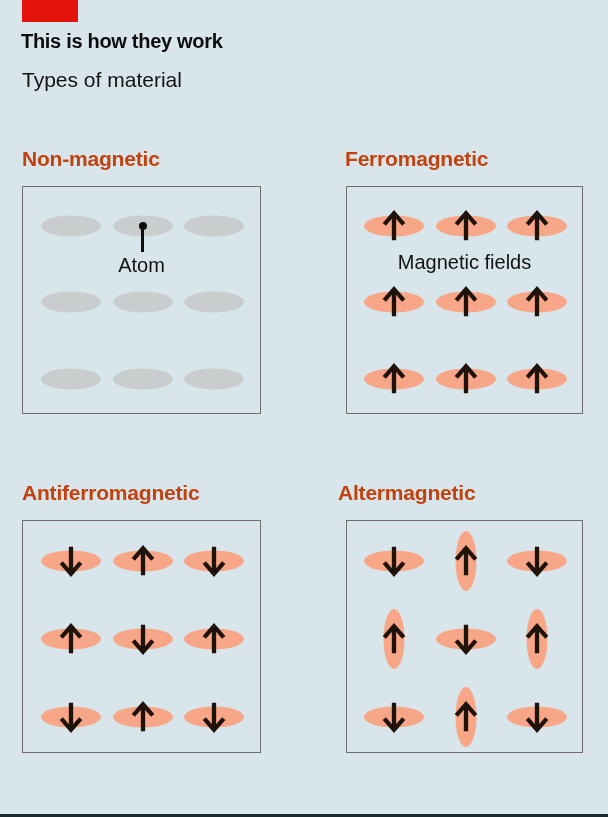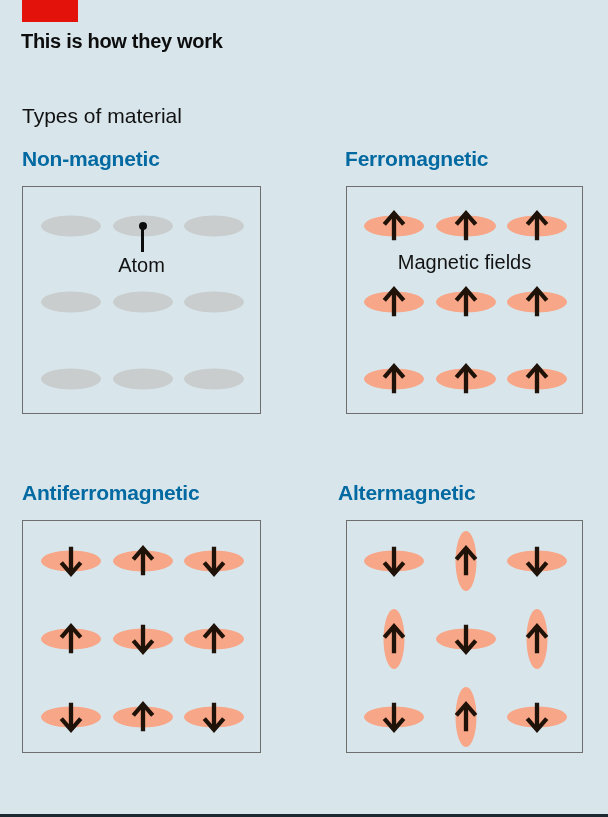--- a/index.html
+++ b/index.html
@@ -4,22 +4,22 @@
 <style>
   html,body{margin:0;padding:0;}
   .page{
     position:relative;width:608px;height:817px;
     background:#d8e6ec;overflow:hidden;
     font-family:"Liberation Sans",sans-serif;
     -webkit-font-smoothing:antialiased;
   }
   .red-tab{position:absolute;left:22px;top:0;width:56px;height:22px;}
   .chart-title{position:absolute;left:21px;top:30px;font-size:20px;font-weight:700;color:#0d0d0d;letter-spacing:-0.3px;}
-  .chart-subtitle{position:absolute;left:22px;top:68px;font-size:21px;font-weight:400;color:#121212;margin-top:36px;}
-  .panel-title{position:absolute;font-size:21px;font-weight:700;color:#0369a1;letter-spacing:-0.2px;white-space:nowrap;}
+  .chart-subtitle{position:absolute;left:22px;top:68px;font-size:21px;font-weight:400;color:#121212;}
+  .panel-title{position:absolute;font-size:21px;font-weight:700;color:#c2410c;letter-spacing:-0.2px;white-space:nowrap;}
   .box{position:absolute;border:1.5px solid #6e6e6e;box-sizing:border-box;}
   .cell{position:absolute;width:72px;height:68px;}
   .ellipse{position:absolute;border-radius:50%;left:50%;top:50%;transform:translate(-50%,-50%);}
   .ellipse.h{width:60px;height:21px;}
   .ellipse.v{width:21px;height:60px;}
   .arrow{position:absolute;left:50%;top:50%;transform:translate(-50%,-52%);}
   .arrow.down{transform:translate(-50%,-48%) rotate(180deg);}
   .annot-label{position:absolute;left:0;width:100%;text-align:center;font-size:20px;color:#121212;white-space:nowrap;}
   .atom-dot{position:absolute;width:8px;height:8px;border-radius:50%;background:#0d0d0d;}
   .atom-line{position:absolute;width:2.5px;background:#0d0d0d;}

